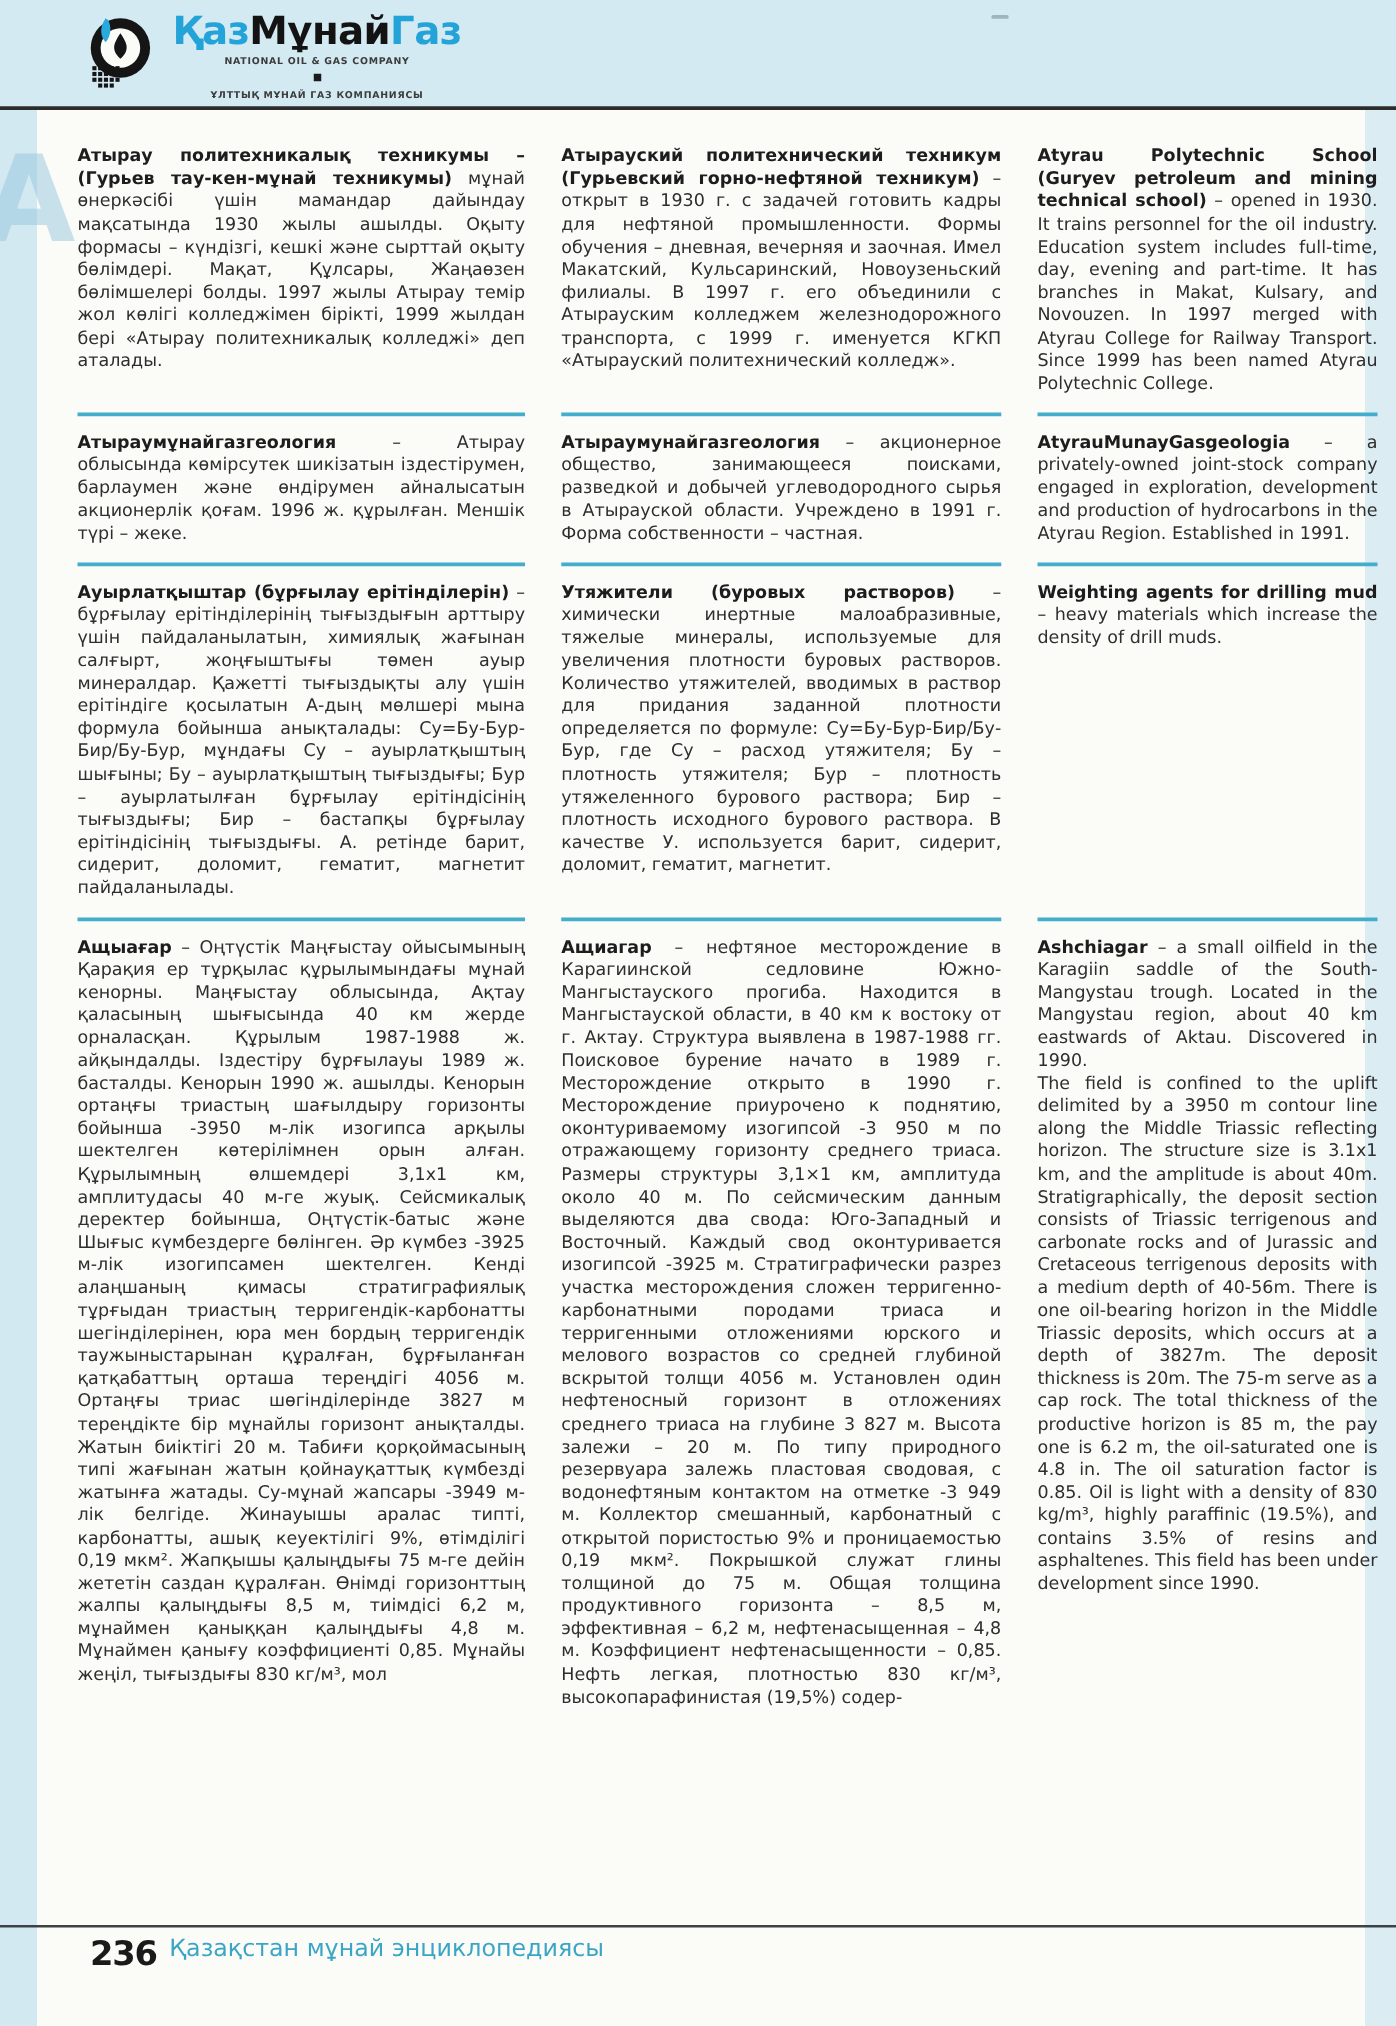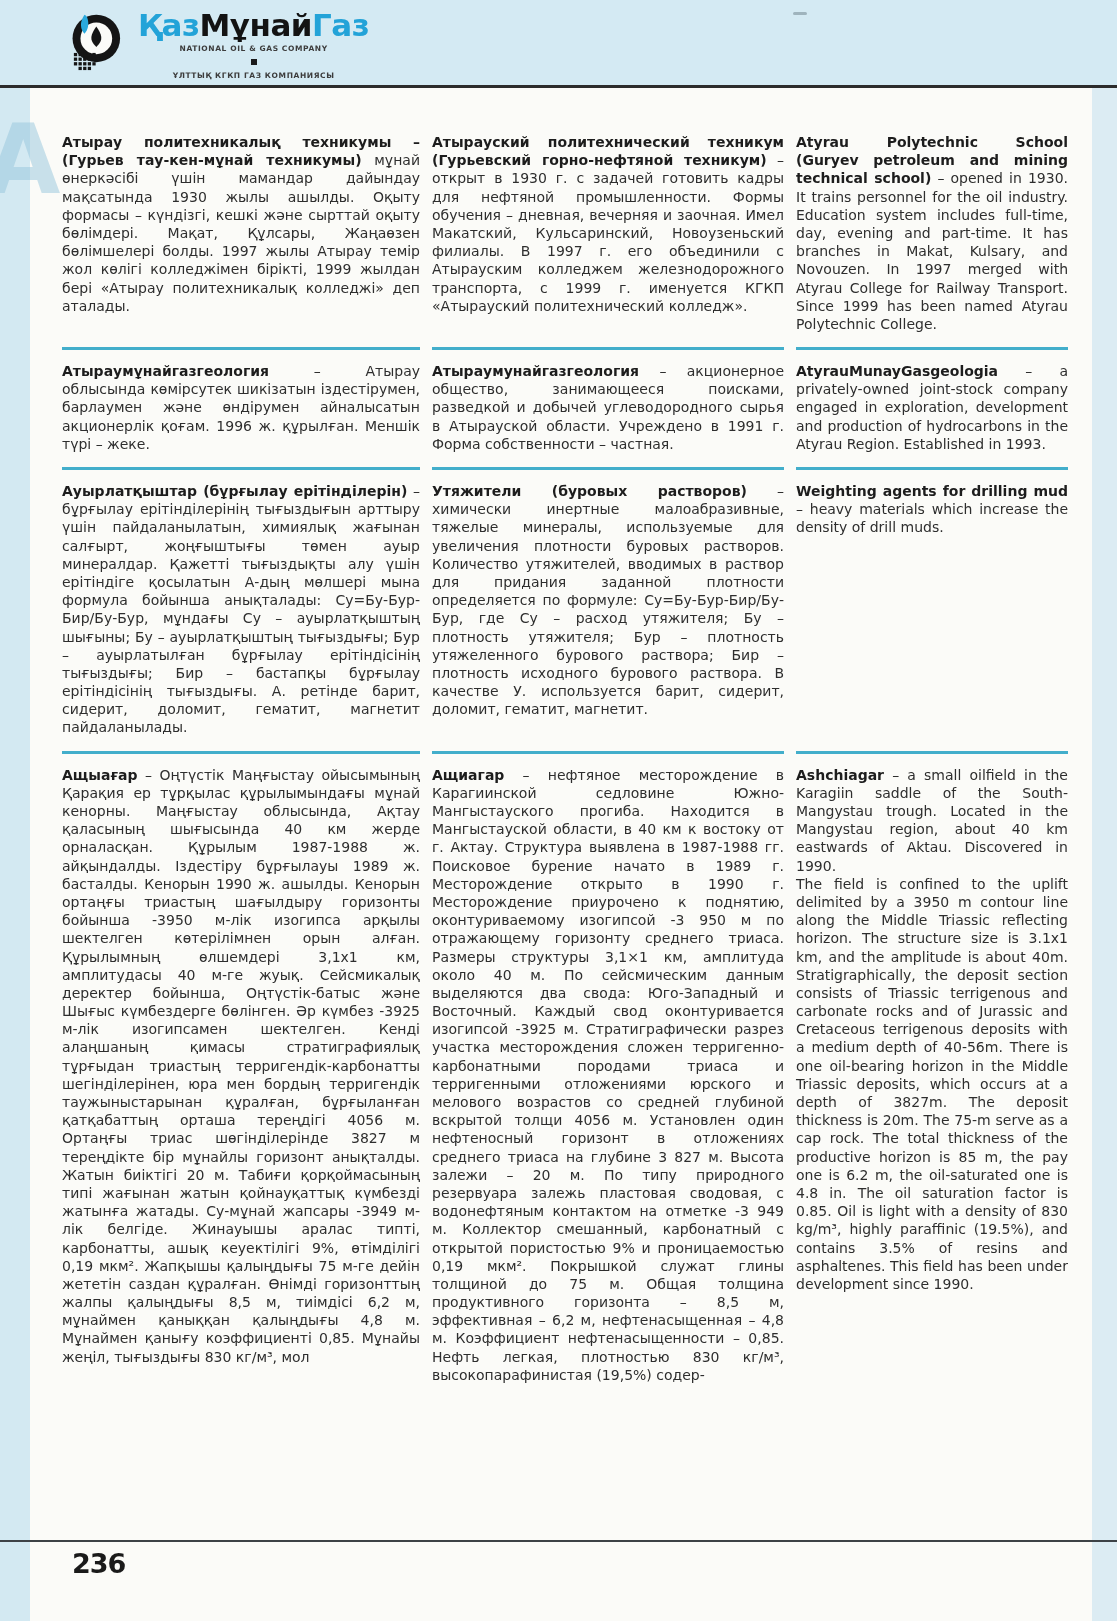--- a/index.html
+++ b/index.html
@@ -36,22 +36,22 @@
     position:absolute; left:-14px; top:104px;
     font-size:96px; font-weight:bold;
     color:rgba(150,198,219,0.5);
     pointer-events:none;
   }
   
   .content {
     position:relative;
     display:grid;
     grid-template-columns:358px 352px 272px;
-    column-gap:12px;
-    padding:17px 18px 0 62px;
+    column-gap:29px;
+    padding:0 18px 0 62px;
     max-height:1452px;
     overflow:hidden;
   }
   .cell { padding-top:28px; padding-bottom:0; }
   .cell.sep { border-top:3px solid #42aecb; padding-top:12px; margin-top:14px; }
   .cell p {
     font-size:14px; line-height:1.3;
     text-align:justify;
     color:#2e2e2e;
     overflow-wrap:break-word;
@@ -101,21 +101,21 @@
           <rect x="25" y="83" width="5" height="5"></rect>
             <rect x="32" y="83" width="5" height="5"></rect>
             <rect x="39" y="83" width="5" height="5"></rect>
         </g>
       </svg>
       <div class="logo-textblock">
         <div class="logo-title"><span class="c1">Қаз</span><span class="c2">Мұнай</span><span class="c1">Газ</span></div>
         <div class="logo-tagline">
           <span>NATIONAL OIL &amp; GAS COMPANY</span>
           <span class="tag-sep"></span>
-          <span>ҰЛТТЫҚ КГКП ГАЗ КОМПАНИЯСЫ</span>
+          <span>ҰЛТТЫҚ МҰНАЙ ГАЗ КОМПАНИЯСЫ</span>
         </div>
       </div>
     </div>
     <div class="top-mark"></div>
   </header>
 
   <div class="watermark">А</div>
 
   <main class="content">
 
@@ -129,21 +129,21 @@
       <p><b class="entry-term">Atyrau Polytechnic School (Guryev petroleum and mining technical school)</b><span class="entry-body"> – opened in 1930. It trains personnel for the oil industry. Education system includes full-time, day, evening and part-time. It has branches in Makat, Kulsary, and Novouzen. In 1997 merged with Atyrau College for Railway Transport. Since 1999 has been named Atyrau Polytechnic College.</span></p>
     </section>
 
     <section class="cell sep" lang="kk">
       <p><b class="entry-term">Атыраумұнайгазгеология</b><span class="entry-body"> – Атырау облысында көмірсутек шикізатын іздестірумен, барлаумен және өндірумен айналысатын акционерлік қоғам. 1996 ж. құрылған. Меншік түрі – жеке.</span></p>
     </section>
     <section class="cell sep" lang="ru">
       <p><b class="entry-term">Атыраумунайгазгеология</b><span class="entry-body"> – акционерное общество, занимающееся поисками, разведкой и добычей углеводородного сырья в Атырауской области. Учреждено в 1991 г. Форма собственности – частная.</span></p>
     </section>
     <section class="cell sep" lang="en">
-      <p><b class="entry-term">AtyrauMunayGasgeologia</b><span class="entry-body"> – a privately-owned joint-stock company engaged in exploration, development and production of hydrocarbons in the Atyrau Region. Established in 1993.</span></p>
+      <p><b class="entry-term">AtyrauMunayGasgeologia</b><span class="entry-body"> – a privately-owned joint-stock company engaged in exploration, development and production of hydrocarbons in the Atyrau Region. Established in 1991.</span></p>
     </section>
 
     <section class="cell sep" lang="kk">
       <p><b class="entry-term">Ауырлатқыштар (бұрғылау ерітінділерін)</b><span class="entry-body"> – бұрғылау ерітінділерінің тығыздығын арттыру үшін пайдаланылатын, химиялық жағынан салғырт, жоңғыштығы төмен ауыр минералдар. Қажетті тығыздықты алу үшін ерітіндіге қосылатын А-дың мөлшері мына формула бойынша анықталады: Су=Бу-Бур-Бир/Бу-Бур, мұндағы Су – ауырлатқыштың шығыны; Бу – ауырлатқыштың тығыздығы; Бур – ауырлатылған бұрғылау ерітіндісінің тығыздығы; Бир – бастапқы бұрғылау ерітіндісінің тығыздығы. А. ретінде барит, сидерит, доломит, гематит, магнетит пайдаланылады.</span></p>
     </section>
     <section class="cell sep" lang="ru">
       <p><b class="entry-term">Утяжители (буровых растворов)</b><span class="entry-body"> – химически инертные малоабразивные, тяжелые минералы, используемые для увеличения плотности буровых растворов. Количество утяжителей, вводимых в раствор для придания заданной плотности определяется по формуле: Су=Бу-Бур-Бир/Бу-Бур, где Су – расход утяжителя; Бу – плотность утяжителя; Бур – плотность утяжеленного бурового раствора; Бир – плотность исходного бурового раствора. В качестве У. используется барит, сидерит, доломит, гематит, магнетит.</span></p>
     </section>
     <section class="cell sep" lang="en">
       <p><b class="entry-term">Weighting agents for drilling mud</b><span class="entry-body"> – heavy materials which increase the density of drill muds.</span></p>
@@ -157,15 +157,16 @@
     </section>
     <section class="cell sep" lang="en">
       <p><b class="entry-term">Ashchiagar</b><span class="entry-body"> – a small oilfield in the Karagiin saddle of the South-Mangystau trough. Located in the Mangystau region, about 40 km eastwards of Aktau. Discovered in 1990.
 The field is confined to the uplift delimited by a 3950 m contour line along the Middle Triassic reflecting horizon. The structure size is 3.1x1 km, and the amplitude is about 40m. Stratigraphically, the deposit section consists of Triassic terrigenous and carbonate rocks and of Jurassic and Cretaceous terrigenous deposits with a medium depth of 40-56m. There is one oil-bearing horizon in the Middle Triassic deposits, which occurs at a depth of 3827m. The deposit thickness is 20m. The 75-m serve as a cap rock. The total thickness of the productive horizon is 85 m, the pay one is 6.2 m, the oil-saturated one is 4.8 in. The oil saturation factor is 0.85. Oil is light with a density of 830 kg/m³, highly paraffinic (19.5%), and contains 3.5% of resins and asphaltenes. This field has been under development since 1990.</span></p>
     </section>
 
   </main>
 
   <footer class="footer">
     <span class="page-number">236</span>
+    <span class="book-title">Қазақстан мұнай энциклопедиясы</span>
   </footer>
 
 </div>
 
 </body></html>

